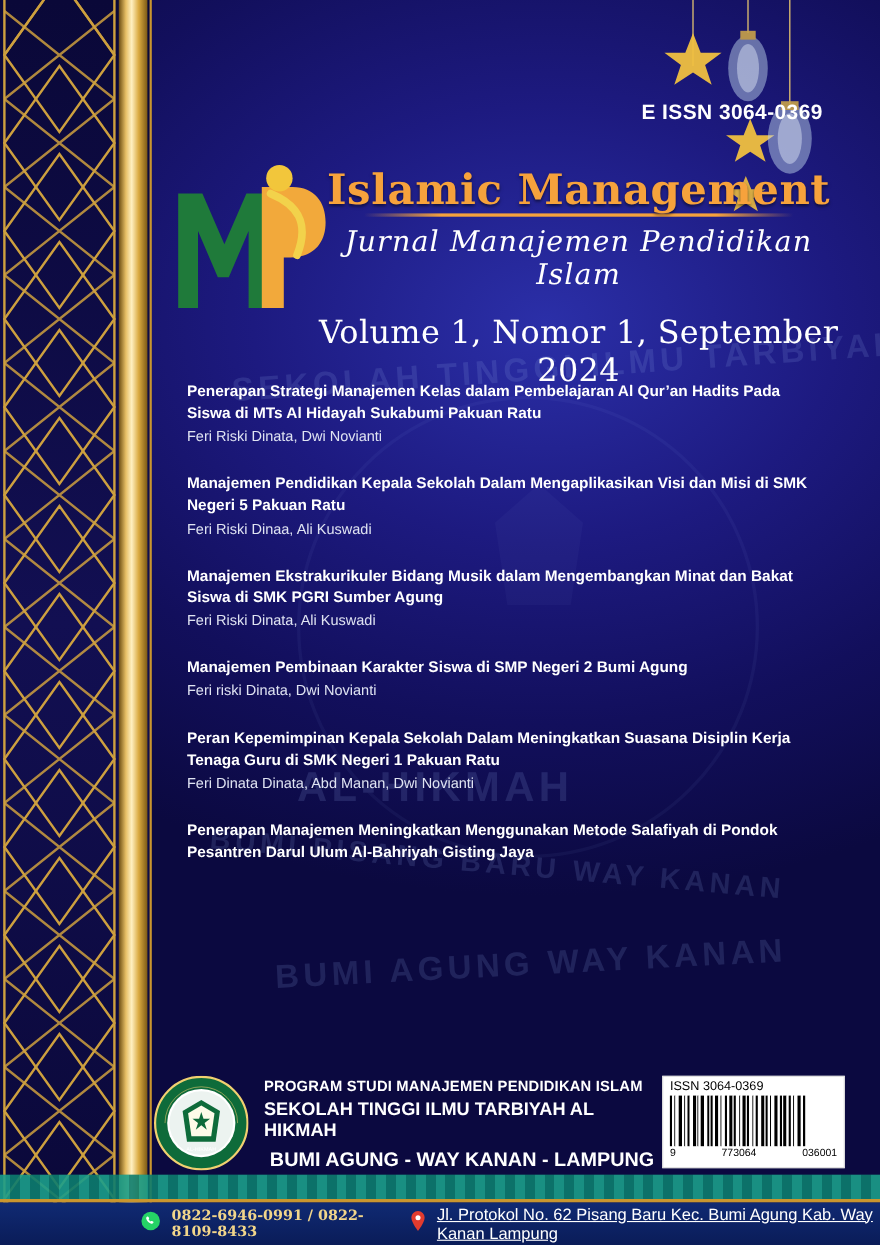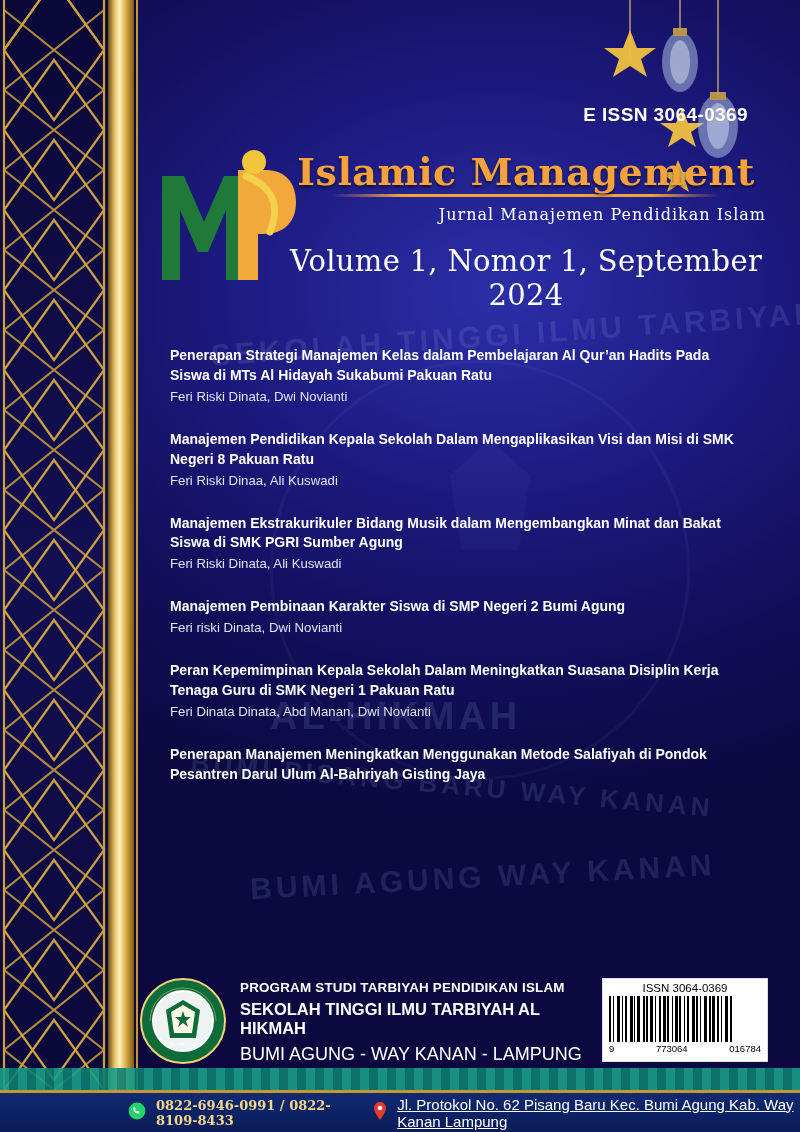--- a/index.html
+++ b/index.html
@@ -60,40 +60,39 @@
     position: absolute; left: 300px; top: 140px; width: 80px; height: 110px;
     background: rgba(160,180,240,0.25);
     clip-path: polygon(50% 0%, 100% 32%, 86% 100%, 14% 100%, 0% 32%);
   }
 
   
   .lanterns { position: absolute; right: 40px; top: 0; width: 170px; height: 220px; }
 
   
   .issn-top {
-    position: absolute; right: 52px; top: 104px;
+    position: absolute; right: 52px; top: 92px;
     color: #ffffff; font-size: 19px; font-weight: bold; letter-spacing: .4px;
   }
   .logo-mpi { position: absolute; left: 150px; top: 140px; width: 150px; height: 160px; }
   .title-block { position: absolute; left: 286px; top: 152px; width: 480px; text-align: center; }
   .journal-title {
     font-family: "DejaVu Serif", serif;
     font-size: 38px; font-weight: bold; color: #f6a23c;
     letter-spacing: .5px; line-height: 1.05;
     text-shadow: 0 2px 3px rgba(0,0,0,.55);
   }
   .title-underline {
     height: 3px; width: 390px; margin: 2px auto 0;
     background: linear-gradient(90deg, rgba(246,162,60,0) 0%, #f6a23c 18%, #f6a23c 82%, rgba(246,162,60,0) 100%);
   }
   .journal-subtitle {
     font-family: "DejaVu Serif", serif;
-    font-size: 16px; color: #ffffff; margin-top: 8px;
+    font-style: italic; font-size: 26px; color: #ffffff; margin-top: 8px;
     letter-spacing: 1px;
-    text-align: right;
   }
   .volume-line {
     font-family: "DejaVu Serif", serif;
     font-size: 29px; color: #ffffff; margin-top: 20px; letter-spacing: .3px;
   }
 
   
   .articles {
     position: absolute; left: 152px; top: 324px; width: 616px;
     padding: 22px 0 8px 0;
@@ -106,27 +105,27 @@
   }
   .a-authors {
     color: #dfe3f2; font-size: 13.2px; margin-top: 3px; font-weight: normal;
   }
 
   
   .footer-logo { position: absolute; left: 140px; top: 978px; width: 86px; height: 86px; }
   .footer-text { position: absolute; left: 240px; top: 980px; width: 360px; color: #ffffff; }
   .ft1 { font-size: 13.4px; font-weight: bold; letter-spacing: .2px; }
   .ft2 { font-size: 16.5px; font-weight: bold; margin-top: 5px; }
-  .ft3 { font-size: 18px; font-weight: normal; margin-top: 6px; }
+  .ft3 { font-size: 18px; font-weight: bold; margin-top: 6px; text-align: center; }
 
   .barcode-box {
     position: absolute; right: 32px; top: 978px; width: 166px; height: 84px;
     background: #ffffff; border: 1px solid #ddd; padding: 3px 6px 2px 6px;
   }
-  .barcode-label { font-size: 11.5px; text-align: center; color: #000; }
+  .barcode-label { font-size: 11.5px; text-align: left; color: #000; }
   .barcode-bars { height: 46px; margin-top: 2px; display: flex; align-items: stretch; }
   .barcode-bars i { display: block; background: #000; height: 100%; }
   .barcode-digits {
     display: flex; justify-content: space-between;
     font-size: 9.5px; color: #000; margin-top: 1px; font-family: "Liberation Sans", sans-serif;
   }
 
   
   .bottom-bar {
     position: absolute; left: 0; bottom: 0; width: 800px; height: 42px;
@@ -252,21 +251,21 @@
   </div>
 
   <div class="articles">
 
     <div class="article">
       <div class="a-title">Penerapan Strategi Manajemen Kelas dalam Pembelajaran Al Qur’an Hadits Pada Siswa di MTs Al Hidayah Sukabumi Pakuan Ratu</div>
       <div class="a-authors">Feri Riski Dinata, Dwi Novianti</div>
     </div>
 
     <div class="article">
-      <div class="a-title">Manajemen Pendidikan Kepala Sekolah Dalam Mengaplikasikan Visi dan Misi di SMK Negeri 8 Pakuan Ratu</div>
+      <div class="a-title">Manajemen Pendidikan Kepala Sekolah Dalam Mengaplikasikan Visi dan Misi di SMK Negeri 5 Pakuan Ratu</div>
       <div class="a-authors">Feri Riski Dinaa, Ali Kuswadi</div>
     </div>
 
     <div class="article">
       <div class="a-title">Manajemen Ekstrakurikuler Bidang Musik dalam Mengembangkan Minat dan Bakat Siswa di SMK PGRI Sumber Agung</div>
       <div class="a-authors">Feri Riski Dinata, Ali Kuswadi</div>
     </div>
 
     <div class="article">
       <div class="a-title">Manajemen Pembinaan Karakter Siswa di SMP Negeri 2 Bumi Agung</div>
@@ -292,21 +291,21 @@
       <circle cx="43" cy="43" r="29" fill="#0e6b3a" opacity="0.08"></circle>
       <path d="M43 22 L60 32 L56 60 L30 60 L26 32 Z" fill="#0e6b3a"></path>
       <path d="M43 27 L55 34 L52 55 L34 55 L31 34 Z" fill="#fdfbe8"></path>
       <polygon points="43,33 45,39 51,39 46,43 48,49 43,45 38,49 40,43 35,39 41,39" fill="#0e6b3a"></polygon>
       <text x="43" y="68" font-size="5" fill="#ffffff" text-anchor="middle" font-family="Liberation Sans, sans-serif">AL-HIKMAH</text>
       <path d="M10 43 A33 33 0 0 1 76 43" fill="none" stroke="#f0d070" stroke-width="0.5"></path>
     </svg>
   </div>
 
   <div class="footer-text">
-    <div class="ft1">PROGRAM STUDI TARBIYAH PENDIDIKAN ISLAM</div>
+    <div class="ft1">PROGRAM STUDI MANAJEMEN PENDIDIKAN ISLAM</div>
     <div class="ft2">SEKOLAH TINGGI ILMU TARBIYAH AL HIKMAH</div>
     <div class="ft3">BUMI AGUNG - WAY KANAN - LAMPUNG</div>
   </div>
 
   <div class="barcode-box">
     <div class="barcode-label">ISSN 3064-0369</div>
     <div class="barcode-bars">
       <i style="width:2px"></i>
         <i style="width:2px;background:#fff"></i>
         <i style="width:1px"></i>
@@ -363,21 +362,21 @@
         <i style="width:2px;background:#fff"></i>
         <i style="width:1px"></i>
         <i style="width:3px;background:#fff"></i>
       <i style="width:3px"></i>
         <i style="width:2px;background:#fff"></i>
         <i style="width:2px"></i>
     </div>
     <div class="barcode-digits">
       <span>9</span>
       <span>773064</span>
-      <span>016784</span>
+      <span>036001</span>
     </div>
   </div>
 
   <div class="bar-pattern"></div>
   <div class="bottom-bar">
     <span class="ico">
       <svg width="18" height="18" viewBox="0 0 18 18">
         <circle cx="9" cy="9" r="8.4" fill="#25d366"></circle>
         <path d="M5.6 5.2c.5-.4 1.1-.3 1.4.2l.5.9c.2.3.1.6-.1.8l-.4.4c.4.9 1.1 1.6 2 2l.4-.4c.2-.2.5-.3.8-.1l.9.5c.5.3.6.9.2 1.4-.5.6-1.4.8-2.3.4-1.9-.8-3.3-2.2-4-4.1-.3-.8-.1-1.6.6-2z" fill="#ffffff"></path>
       </svg>

